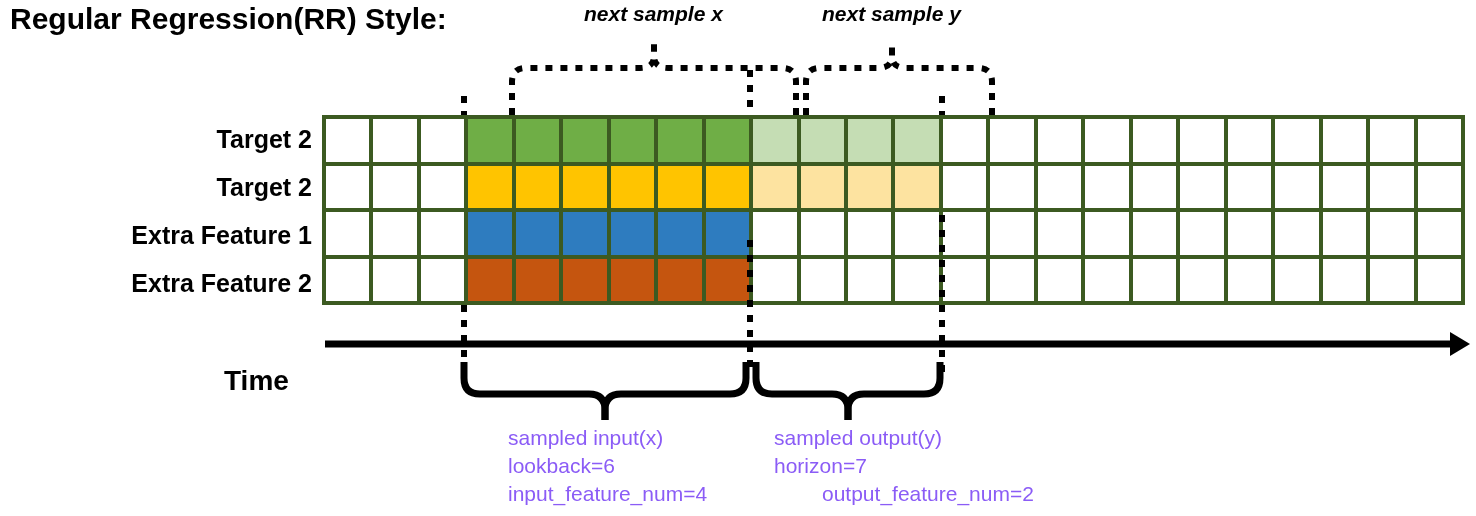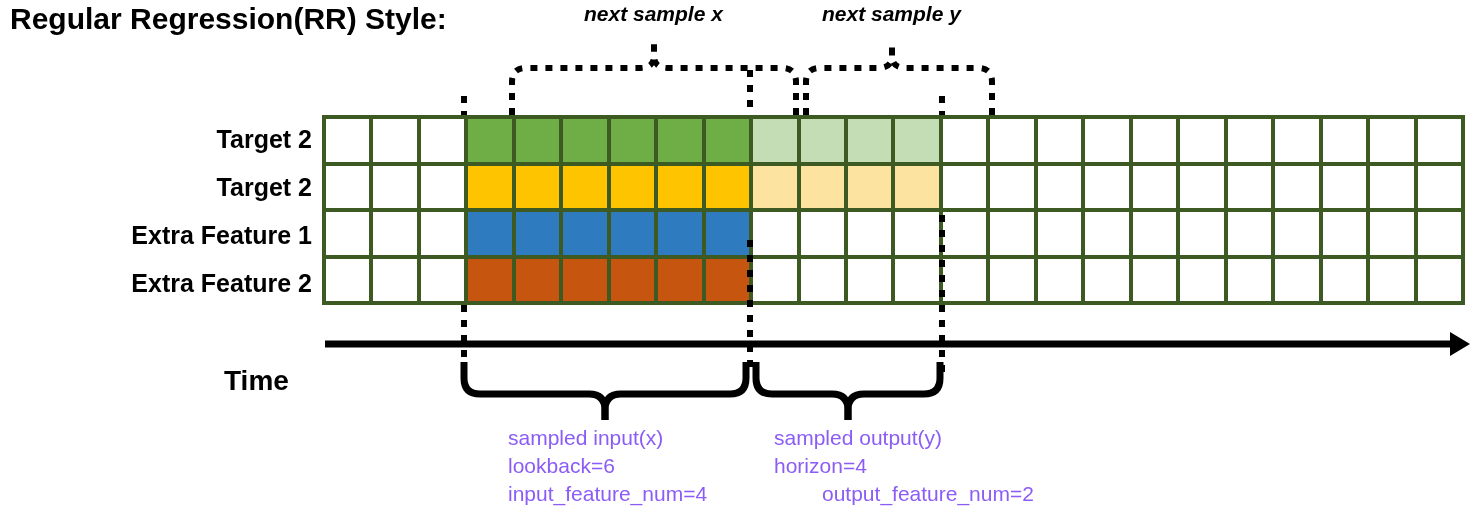--- a/index.html
+++ b/index.html
@@ -183,21 +183,21 @@
   <div class="time-label">Time</div>
 
   <div class="ann-top" style="left:584px;top:2px;">next sample x</div>
   <div class="ann-top" style="left:822px;top:2px;">next sample y</div>
 
   <div class="ann-bot" style="left:508px;top:424px;">sampled input(x)</div>
   <div class="ann-bot" style="left:508px;top:452px;">lookback=6</div>
   <div class="ann-bot" style="left:508px;top:480px;">input_feature_num=4</div>
 
   <div class="ann-bot" style="left:774px;top:424px;">sampled output(y)</div>
-  <div class="ann-bot" style="left:774px;top:452px;">horizon=4</div>
+  <div class="ann-bot" style="left:774px;top:452px;">horizon=7</div>
   <div class="ann-bot" style="left:774px;top:480px;margin-left:48px;">output_feature_num=2</div>
 
   <svg class="overlay" viewBox="0 0 1476 516">
 
     <g>
       <line x1="325" y1="344" x2="1452" y2="344" stroke="#000" stroke-width="7"></line>
       <polygon points="1450,332 1470,344 1450,356" fill="#000"></polygon>
     </g>
 
     <g stroke="#000" stroke-width="6" stroke-dasharray="7,8" stroke-linecap="butt">

